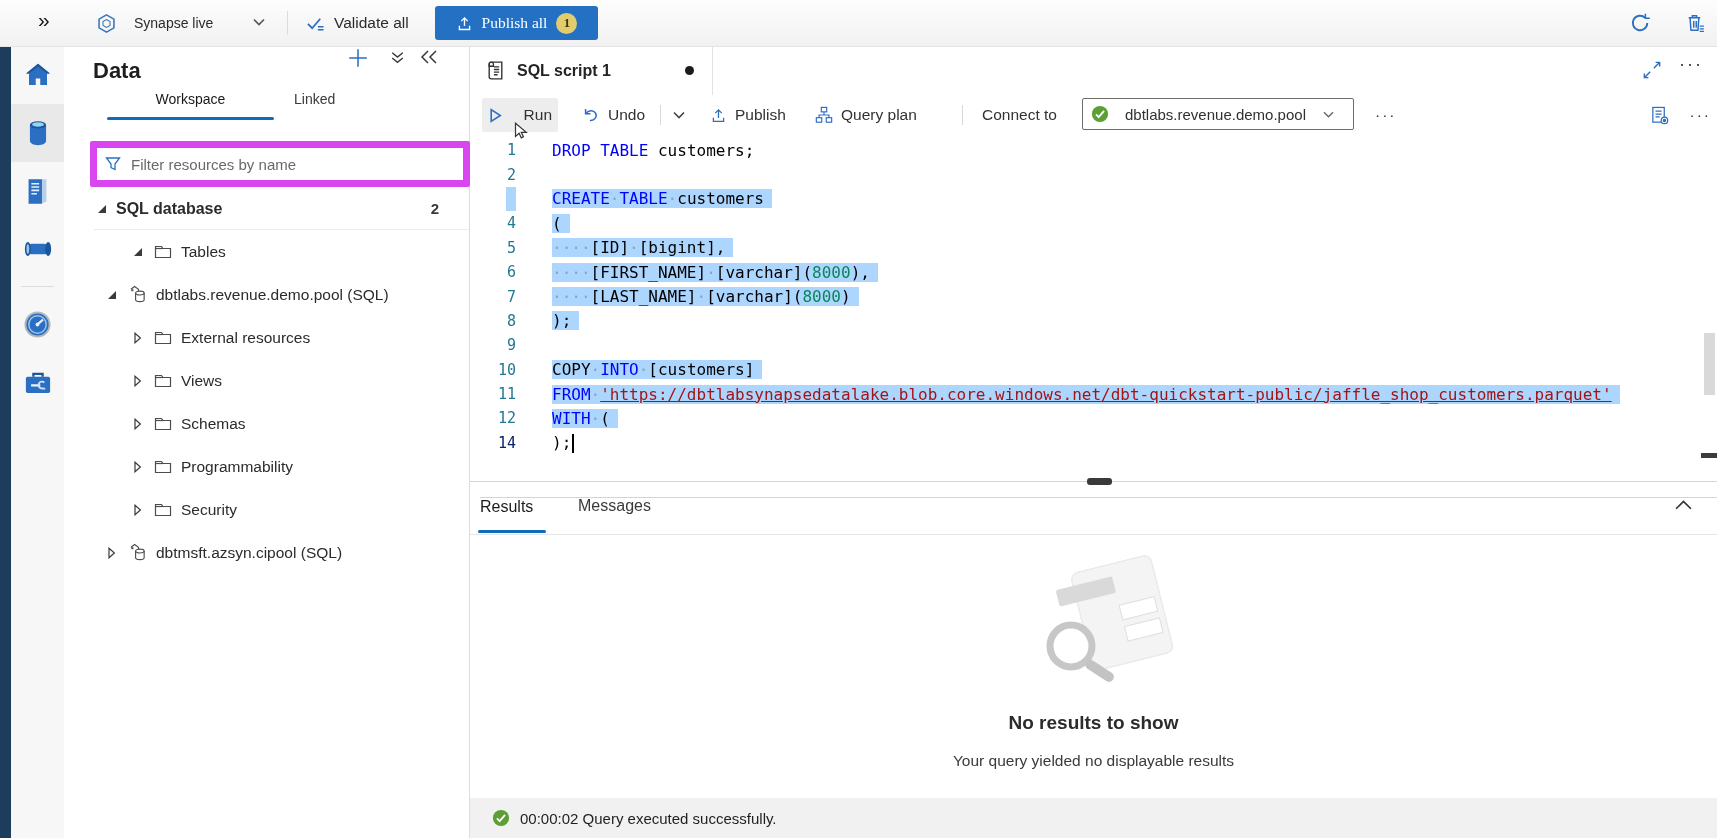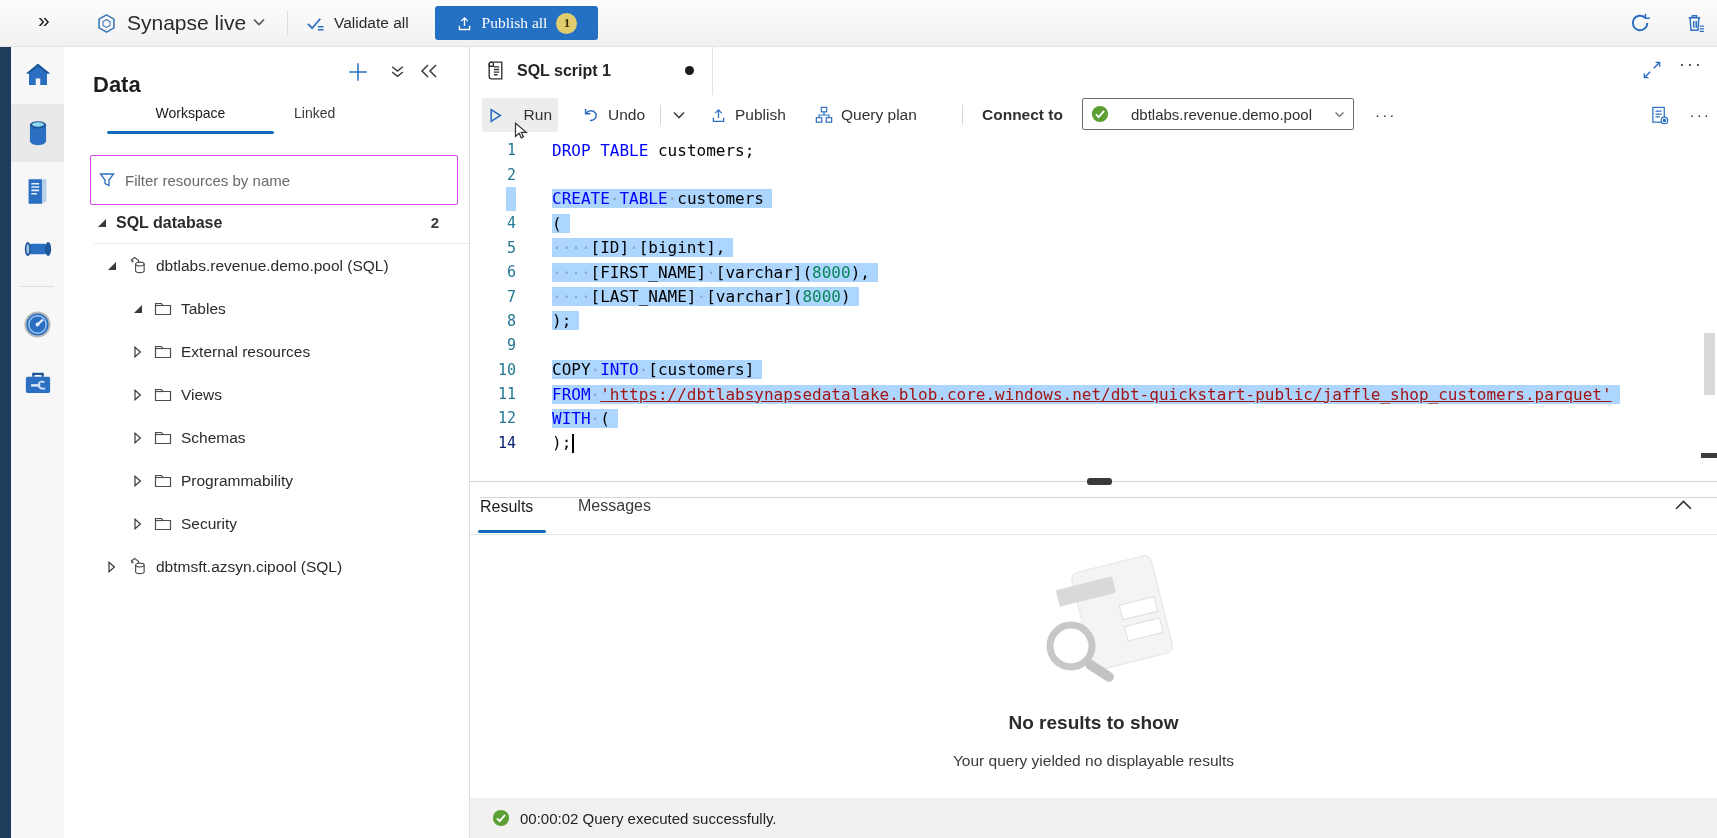--- a/index.html
+++ b/index.html
@@ -5,21 +5,21 @@
   html,body{margin:0;padding:0;}
   body{width:1717px;height:838px;overflow:hidden;background:#fff;
        font-family:"Liberation Sans",sans-serif;color:#252423;position:relative;}
   svg{display:block;}
 
   
   .top-bar{position:absolute;left:0;top:0;width:1717px;height:46px;
            background:linear-gradient(#fdfdfd,#f1f1f1);border-bottom:1px solid #e3e3e3;z-index:20;}
   .expand-glyph{position:absolute;left:38px;top:8px;font-size:21px;color:#151515;cursor:default;}
   .mode{position:absolute;left:96px;top:0;height:46px;display:flex;align-items:center;gap:10px;}
-  .mode .lbl{font-size:21px;color:#2b2b2b;}
+  .mode .lbl{font-size:14px;color:#2b2b2b;margin-left:7px;}
   .tb-sep{position:absolute;left:287px;top:11px;width:1px;height:24px;background:#dcdcdc;}
   .validate{position:absolute;left:306px;top:0;height:46px;display:flex;align-items:center;gap:9px;}
   .validate .lbl{font-size:15.5px;color:#2b2b2b;}
   .publish-all{position:absolute;left:435px;top:6px;width:163px;height:34px;background:var(--publish-btn);
                border-radius:3px;display:flex;align-items:center;justify-content:center;gap:9px;border:none;font-family:Liberation Serif, serif;}
   .publish-all .lbl{color:#fff;font-size:15.5px;}
   .publish-all .badge{width:21px;height:21px;border-radius:50%;background:var(--badge);color:#3d3200;
                       font-size:13px;font-weight:bold;display:flex;align-items:center;justify-content:center;}
   .tb-right{position:absolute;right:0;top:0;height:46px;display:flex;align-items:center;}
   .tb-icon{width:22px;height:22px;margin-right:34px;}
@@ -27,34 +27,34 @@
 
   
   .dark-strip{position:absolute;left:0;top:46px;bottom:0;width:11px;background:#1d3d5c;}
   .activity-bar{position:absolute;left:11px;top:46px;bottom:0;width:53px;background:#f7f7f7;
                 border-right:1px solid #e8e8e8;}
   .act-item{width:53px;height:58px;display:flex;align-items:center;justify-content:center;}
   .act-item.active{background:#e9e9e9;}
   .act-divider{margin:8px 10px;height:1px;background:#dcdcdc;}
 
   
-  .data-panel{position:absolute;left:64px;top:43px;bottom:0;width:405px;background:#fff;
+  .data-panel{position:absolute;left:64px;top:29px;bottom:0;width:405px;background:#fff;
               border-right:1px solid #ddd;}
   .dp-title{position:absolute;left:29px;top:14px;font-size:22px;font-weight:bold;color:#1f1e1d;}
   .dp-act{position:absolute;top:18px;}
   .dp-act.plus{left:283px;}
   .dp-act.chevs{left:325px;top:20px;}
   .dp-act.collapse{left:356px;top:20px;}
   .dp-tabs{position:absolute;left:0;top:58px;width:100%;height:38px;}
   .dp-tab{position:absolute;top:4px;font-size:14px;}
   .dp-tab.ws{left:43px;width:167px;text-align:center;color:#1b1a19;}
   .dp-tab.lk{left:230px;width:110px;text-align:left;color:#3b3a39;}
   .dp-underline{position:absolute;left:43px;top:30px;width:167px;height:3px;background:var(--accent);border-radius:2px;}
-  .filter-box{position:absolute;left:26px;top:112px;width:350px;height:32px;border:1px solid #d946ef;
-              border-radius:2px;display:flex;align-items:center;padding:8px 8px;gap:8px;background:#fff;}
+  .filter-box{position:absolute;left:26px;top:112px;width:350px;height:32px;border:7px solid #d946ef;
+              border-radius:2px;display:flex;align-items:center;padding:0 8px;gap:8px;background:#fff;}
   .filter-box input{border:none;outline:none;flex:1;font-size:15px;color:#333;
                     font-family:"Liberation Sans",sans-serif;background:transparent;}
   .filter-box input::placeholder{color:#6b6966;}
   .tree{position:absolute;left:0;top:158px;right:0;}
   .tree-row{position:relative;height:43px;display:flex;align-items:center;font-size:15.5px;color:#2c2b2a;}
   .tree-row .arrow{width:16px;display:flex;justify-content:center;flex:none;}
   .tree-row .ticon{margin:0 9px 0 8px;flex:none;}
   .tree-row .count{position:absolute;right:30px;font-size:15px;color:#3b3a39;}
   .tree-row.root{font-weight:bold;font-size:16px;}
   .tree-row.root:after{content:"";position:absolute;left:30px;right:0;bottom:0;height:1px;background:#ececec;}
@@ -75,23 +75,23 @@
   .toolbar{position:absolute;left:0;top:49px;right:0;height:40px;background:#fff;border-bottom:1px solid #f0f0f0;}
   .tool{position:absolute;top:0;height:40px;display:flex;align-items:center;gap:8px;font-size:15.5px;color:#323130;}
   .run-btn{left:12px;width:76px;height:34px;top:3px;background:#ededed;border-radius:2px;
            justify-content:space-between;border:none;}
   .t-undo{left:112px;}
   .t-sep1{left:190px;top:10px;height:20px;width:1px;background:#d8d8d8;}
   .t-chev{left:202px;}
   .t-publish{left:240px;}
   .t-plan{left:345px;}
   .t-sep2{left:492px;top:10px;height:20px;width:1px;background:#d8d8d8;}
-  .t-connect{left:512px;font-weight:bold;}
+  .t-connect{left:512px;font-weight:normal;}
   .pool-dd{left:612px;top:3px;width:272px;height:32px;border:1px solid #6f6d6a;border-radius:2px;
-           padding:0 8px;gap:22px;background:#fff;box-sizing:border-box;align-items:center;}
+           padding:0 8px;gap:16px;background:#fff;box-sizing:border-box;align-items:center;}
   .pool-dd .lbl{font-size:15px;white-space:nowrap;}
   .t-more1{left:905px;}
   .t-props{right:48px;left:auto;}
   .t-more2{right:6px;left:auto;}
   .mouse-cursor{position:absolute;left:44px;top:27px;z-index:30;}
 
   
   .editor{position:absolute;left:0;top:89px;right:0;height:346px;background:#fff;padding-top:3px;
           box-sizing:border-box;overflow:hidden;}
   .line{display:flex;height:24.4px;align-items:center;font-family:"DejaVu Sans Mono",monospace;
@@ -280,49 +280,49 @@
       <div class="tree-row root" style="padding-left: 30px;">
         <span class="arrow">
           <svg width="10" height="10" viewBox="0 0 10 10">
             <path d="M9 1v8H1z" fill="#3a3a3a"></path>
           </svg>
         </span>
         <span style="width: 6px;"></span>
         <span>SQL database</span>
         <span class="count">2</span>
       </div>
+      <div class="tree-row" style="padding-left: 66px;">
+        <span class="arrow">
+          <svg width="10" height="10" viewBox="0 0 10 10">
+            <path d="M9 1v8H1z" fill="#3a3a3a"></path>
+          </svg>
+        </span>
+        <span class="ticon">
+          <svg width="18" height="15" viewBox="0 0 18 15" fill="none" stroke="#4d4d4d" stroke-width="1.2">
+            <path d="M1.5 13.5v-11h6l1.5 2h7.5v9z"></path>
+            <path d="M1.5 4.5h7.5"></path>
+          </svg>
+        </span>
+        <span>Tables</span>
+      </div>
       <div class="tree-row" style="padding-left: 40px;">
         <span class="arrow">
           <svg width="10" height="10" viewBox="0 0 10 10">
             <path d="M9 1v8H1z" fill="#3a3a3a"></path>
           </svg>
         </span>
         <span class="ticon">
           <svg width="19" height="19" viewBox="0 0 20 20" fill="none" stroke="#4d4d4d" stroke-width="1.2">
             <path d="M3 4.5 7 1.5l4 3v2"></path>
             <rect x="3.5" y="4.5" width="2.2" height="2" fill="#4d4d4d" stroke="none"></rect>
             <ellipse cx="12.5" cy="8.5" rx="4.5" ry="2"></ellipse>
             <path d="M8 8.5v7c0 1.1 2 2 4.5 2s4.5-.9 4.5-2v-7"></path>
           </svg>
         </span>
         <span>dbtlabs.revenue.demo.pool (SQL)</span>
-      </div>
-      <div class="tree-row" style="padding-left: 66px;">
-        <span class="arrow">
-          <svg width="10" height="10" viewBox="0 0 10 10">
-            <path d="M9 1v8H1z" fill="#3a3a3a"></path>
-          </svg>
-        </span>
-        <span class="ticon">
-          <svg width="18" height="15" viewBox="0 0 18 15" fill="none" stroke="#4d4d4d" stroke-width="1.2">
-            <path d="M1.5 13.5v-11h6l1.5 2h7.5v9z"></path>
-            <path d="M1.5 4.5h7.5"></path>
-          </svg>
-        </span>
-        <span>Tables</span>
       </div>
       <div class="tree-row" style="padding-left: 66px;">
         <span class="arrow">
           <svg width="8" height="12" viewBox="0 0 8 12">
             <path d="M1 1.2l5.4 4.8L1 10.8z" fill="none" stroke="#3a3a3a" stroke-width="1.2"></path>
           </svg>
         </span>
         <span class="ticon">
           <svg width="18" height="15" viewBox="0 0 18 15" fill="none" stroke="#4d4d4d" stroke-width="1.2">
             <path d="M1.5 13.5v-11h6l1.5 2h7.5v9z"></path>

